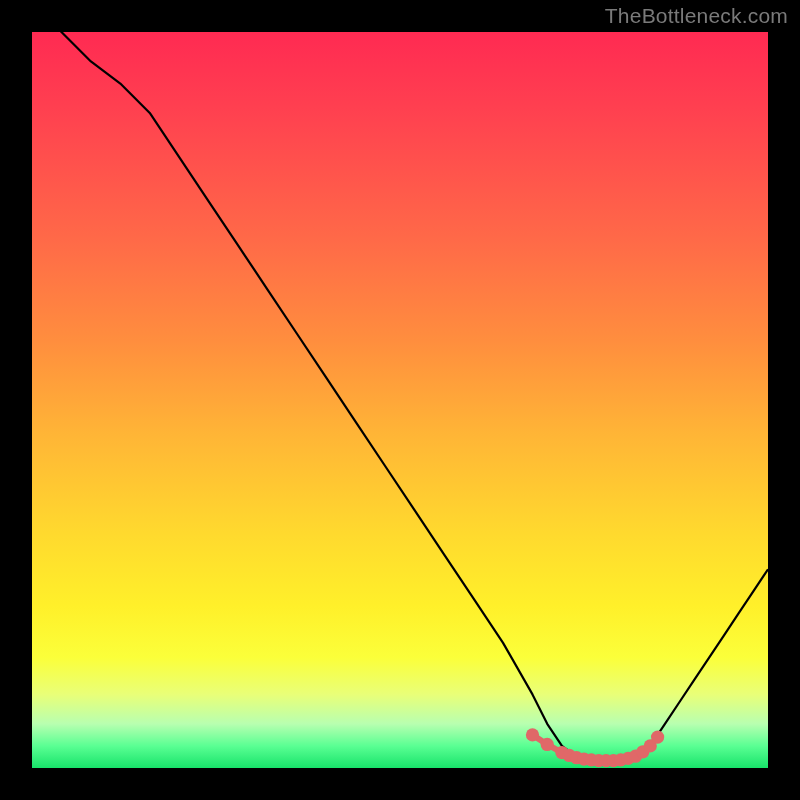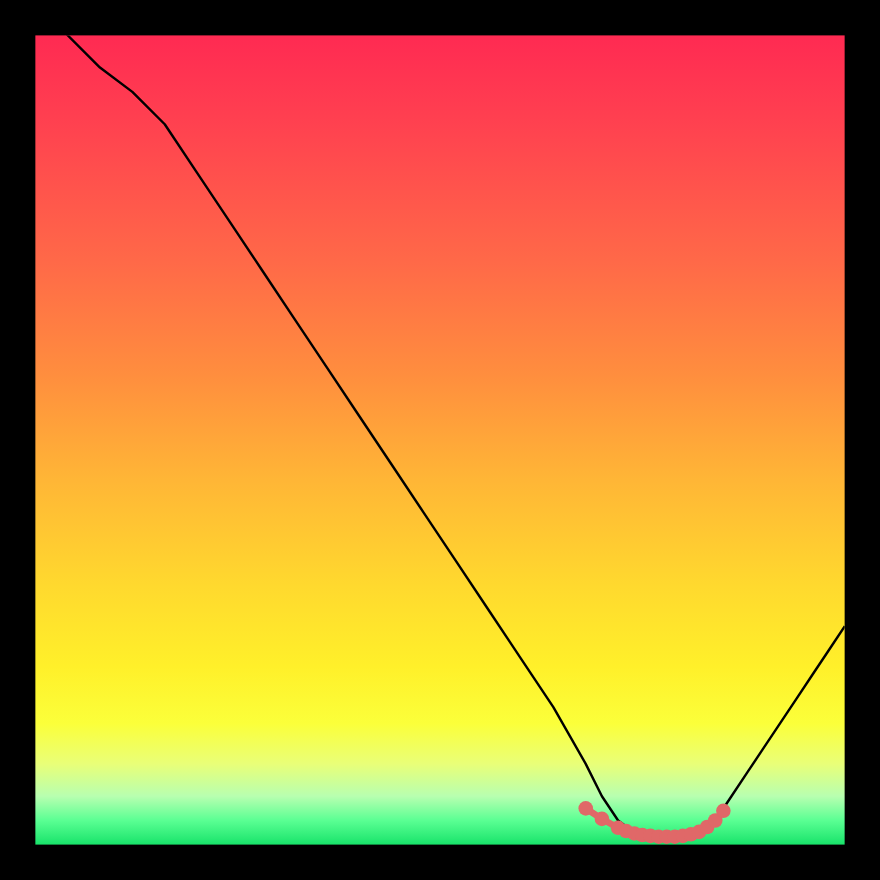--- a/index.html
+++ b/index.html
@@ -81,20 +81,21 @@
     stroke: #e06868;
     stroke-width: 6;
     stroke-linecap: round;
   }
 </style>
 </head>
 <body>
 
 <div class="frame">
 
+  <div class="watermark">TheBottleneck.com</div>
 
   <div class="plot-area">
     <div class="gradient-bg"></div>
 
     <svg class="curve" viewBox="0 0 100 100" preserveAspectRatio="none">
       <path class="main-line" id="main-line" d="M0.00 -5.00 L4.00 0.00 L8.00 4.00 L12.00 7.00 L16.00 11.00 L20.00 17.00 L24.00 23.00 L28.00 29.00 L32.00 35.00 L36.00 41.00 L40.00 47.00 L44.00 53.00 L48.00 59.00 L52.00 65.00 L56.00 71.00 L60.00 77.00 L64.00 83.00 L68.00 90.00 L70.00 94.00 L72.00 97.00 L74.00 98.50 L76.00 99.00 L78.00 99.00 L80.00 99.00 L82.00 98.50 L84.00 97.00 L86.00 94.00 L88.00 91.00 L90.00 88.00 L92.00 85.00 L94.00 82.00 L96.00 79.00 L98.00 76.00 L100.00 73.00" vector-effect="non-scaling-stroke"></path>
       <g id="dots">
           <path d="M68.00 95.50 L70.00 96.80 L72.00 97.90 L73.00 98.30 L74.00 98.60 L75.00 98.80 L76.00 98.90 L77.00 99.00 L78.00 99.00 L79.00 99.00 L80.00 98.90 L81.00 98.70 L82.00 98.40 L83.00 97.80 L84.00 97.00 L85.00 95.80" class="dot-link" vector-effect="non-scaling-stroke"></path>
           <circle cx="68.00" cy="95.50" r="0.9" class="dot"></circle>
           <circle cx="70.00" cy="96.80" r="0.9" class="dot"></circle>

